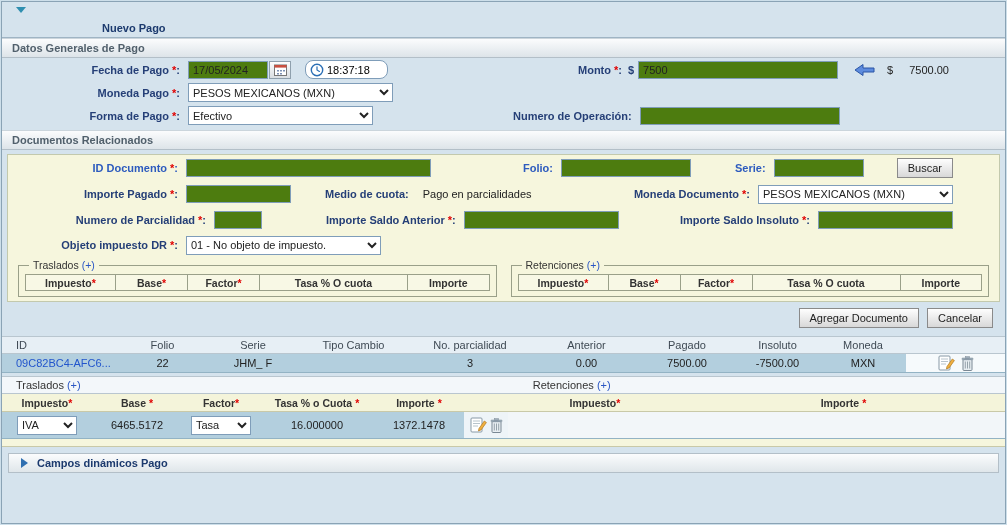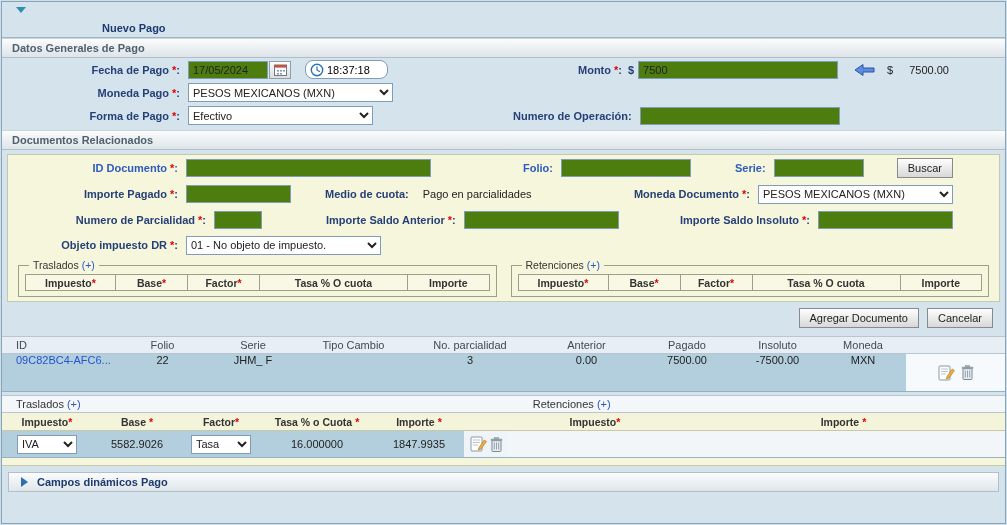--- a/index.html
+++ b/index.html
@@ -65,21 +65,21 @@
         font-weight:bold; font-size:10.5px; color:#333; }
   .mc:last-child { border-right:none; }
   .mc90{width:90px;} .mc72{width:72px;} .mc148{width:148px;} .mc85{flex:1;}
 
   .btn-row { display:flex; justify-content:flex-end; gap:8px; padding:6px 12px; }
 
   
   .dtbl { margin-top:2px; }
   .dh { display:flex; height:18px; background:#e7eff5; border-top:1px solid #b9c6cf; border-bottom:1px solid #b9c6cf;
         color:#3f4a54; align-items:center; }
-  .dr { display:flex; height:38px; background:#b3cfde; border-bottom:1px solid #93b3c4; align-items:flex-start; }
+  .dr { display:flex; height:19px; background:#b3cfde; border-bottom:1px solid #93b3c4; align-items:center; }
   .dc { text-align:center; overflow:hidden; white-space:nowrap; }
   .c-id { width:118px; text-align:left; padding-left:14px; }
   .c-folio{width:85px;} .c-serie{width:96px;} .c-tc{width:105px;} .c-parc{width:128px;}
   .c-ant{width:105px;} .c-pag{width:96px;} .c-ins{width:85px;} .c-mon{width:86px;}
   .c-act { flex:1; background:#f6fafc; height:100%; display:flex; align-items:center; justify-content:center; gap:6px; }
   .link { color:#2255cc; }
 
   
   .tr-bar { display:flex; align-items:center; height:18px; background:#f3f7fa; margin-top:3px;
             border-top:1px solid #b9c6cf; border-bottom:1px solid #b9c6cf; color:#333; }
@@ -335,26 +335,26 @@
         </div>
       <div class="xc xrm">
           <span>Importe</span>
           <span class="rq">*</span>
         </div>
     </div>
     <div class="xr">
       <div class="xc xi">
         <select class="sel sw60"><option>IVA</option></select>
       </div>
-      <div class="xc xb">5582.9026</div>
+      <div class="xc xb">6465.5172</div>
       <div class="xc xf">
         <select class="sel sw60"><option>Tasa</option></select>
       </div>
       <div class="xc xt">16.000000</div>
-      <div class="xc xm">1847.9935</div>
+      <div class="xc xm">1372.1478</div>
       <div class="xc xa">
         <span class="iconbtn">
           <svg width="17" height="16" viewBox="0 0 17 16">
               <rect x="1" y="1" width="11" height="14" rx="1" fill="#fff" stroke="#8899a6"></rect>
               <path d="M3 4h7M3 6.5h7M3 9h5" stroke="#b8c4cc" stroke-width="1"></path>
               <path d="M9 11.5L14.3 4l2.1 1.5-5.3 7.4-2.7 1z" fill="#f0b040" stroke="#b07820" stroke-width="0.7"></path>
             </svg>
         </span>
         <span class="iconbtn">
           <svg width="13" height="15" viewBox="0 0 13 15">

